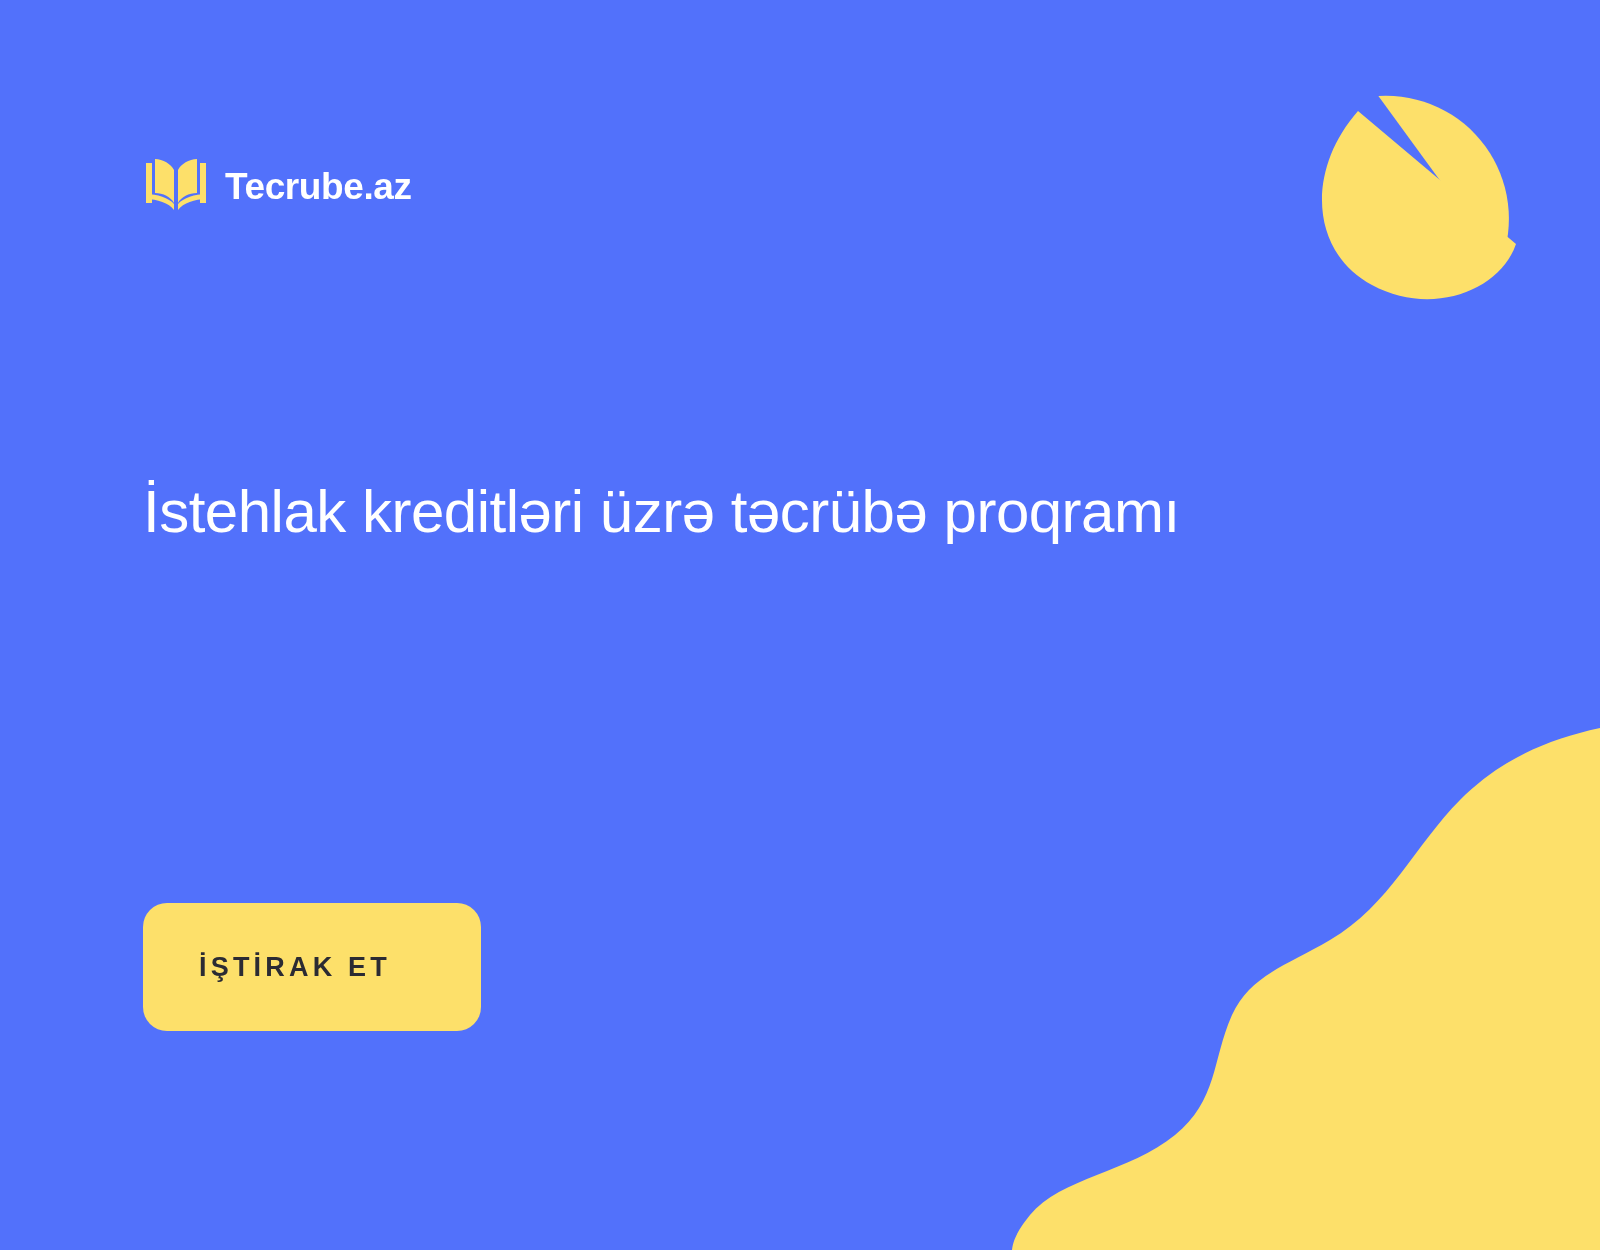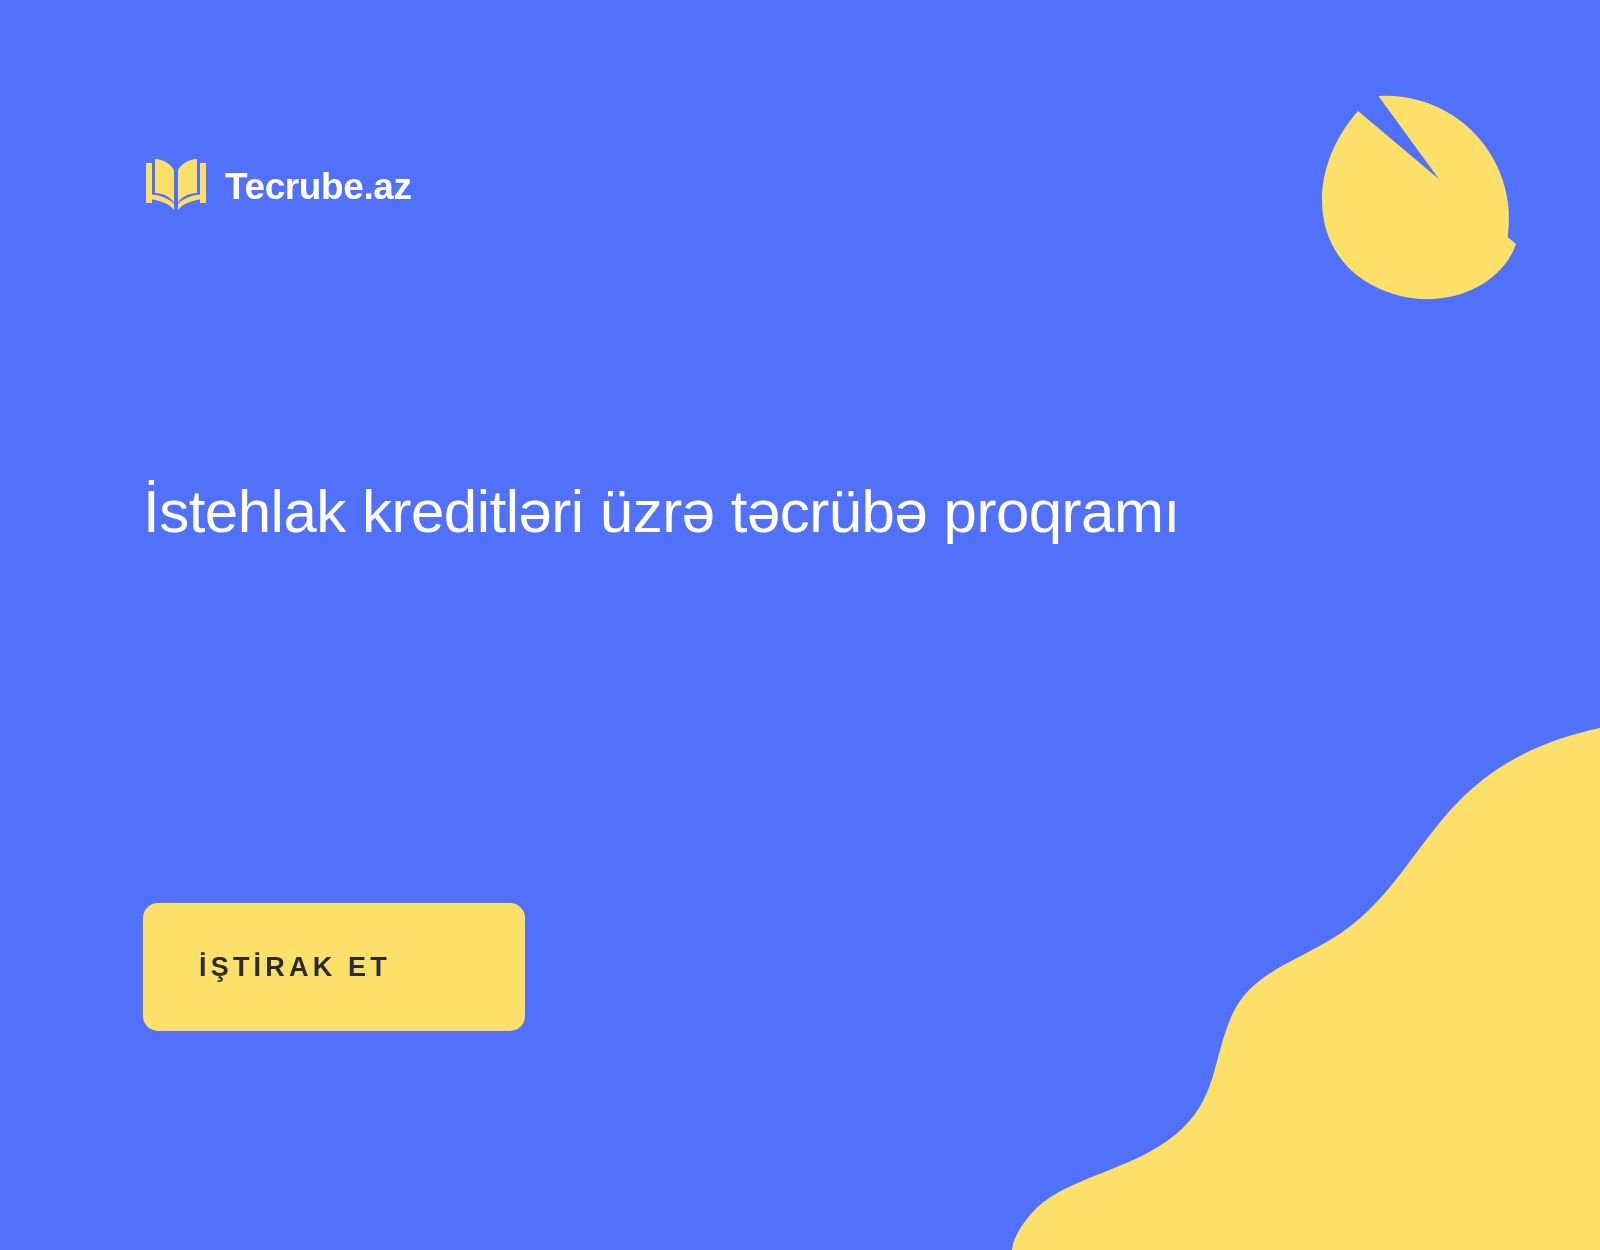--- a/index.html
+++ b/index.html
@@ -70,25 +70,25 @@
     font-weight: 300;
     line-height: 113px;
     letter-spacing: -0.5px;
   }
 
   
   .cta-button {
     position: absolute;
     left: 143px;
     top: 903px;
-    width: 382px;
+    width: 338px;
     height: 128px;
     background: #fde06a;
     border: none;
-    border-radius: 15px;
+    border-radius: 24px;
     color: #2b2b33;
     font-family: inherit;
     font-size: 27px;
     font-weight: 700;
     letter-spacing: 4.2px;
     text-align: left;
     padding: 0 0 0 56px;
     cursor: pointer;
     display: flex;
     align-items: center;

